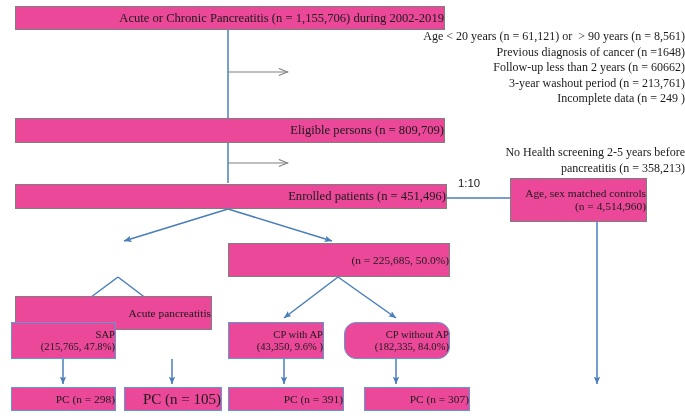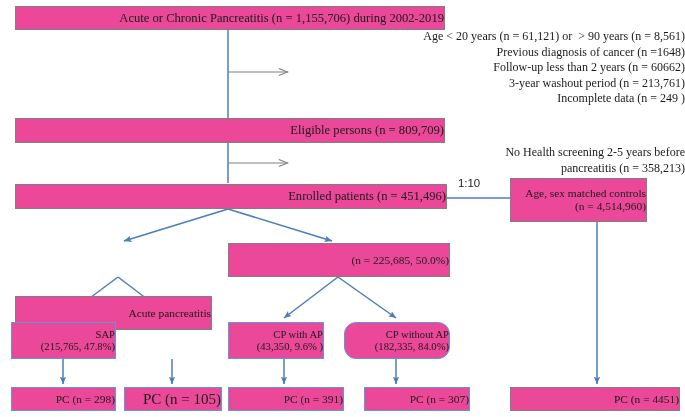--- a/index.html
+++ b/index.html
@@ -125,17 +125,14 @@
   </div>
 
   <div class="box blue f14" style="left:228px;top:387px;width:116px;height:24px;">
     <span class="l1">PC (n = 391)</span>
   </div>
 
   <div class="box blue f14" style="left:344px;top:387px;width:106px;height:24px;margin-left:20px;">
     <span class="l1">PC (n = 307)</span>
   </div>
 
-  <div class="box f14" style="left:510px;top:387px;width:170px;height:24px;">
-    <span class="l1">PC (n = 4451)</span>
-  </div>
 
 </div>
 
 </body></html>

